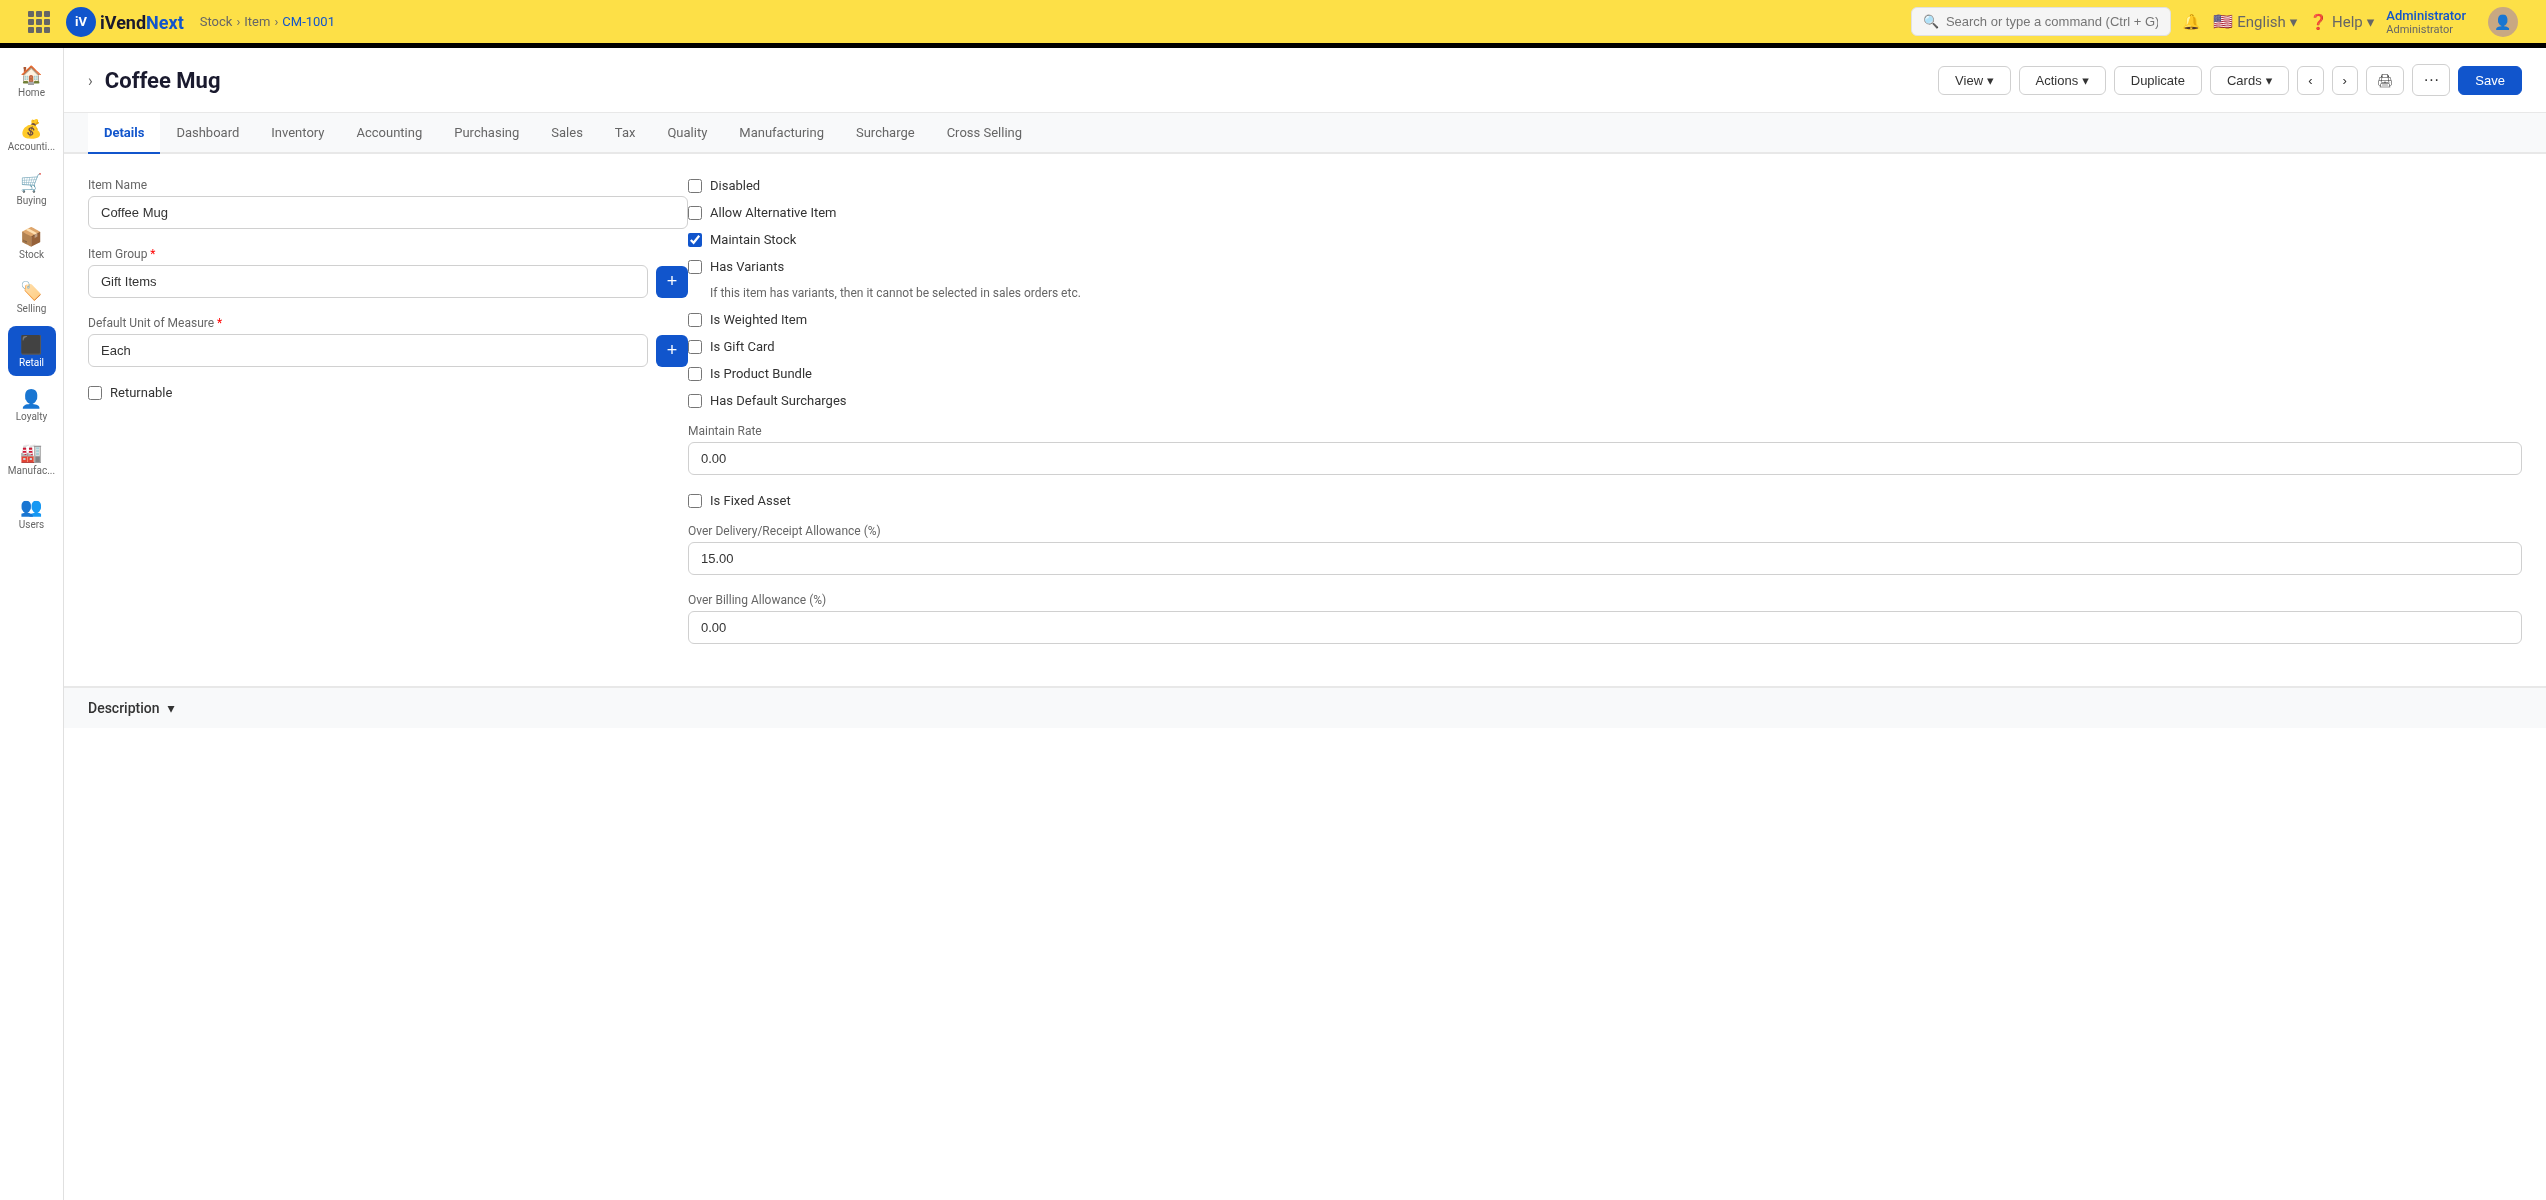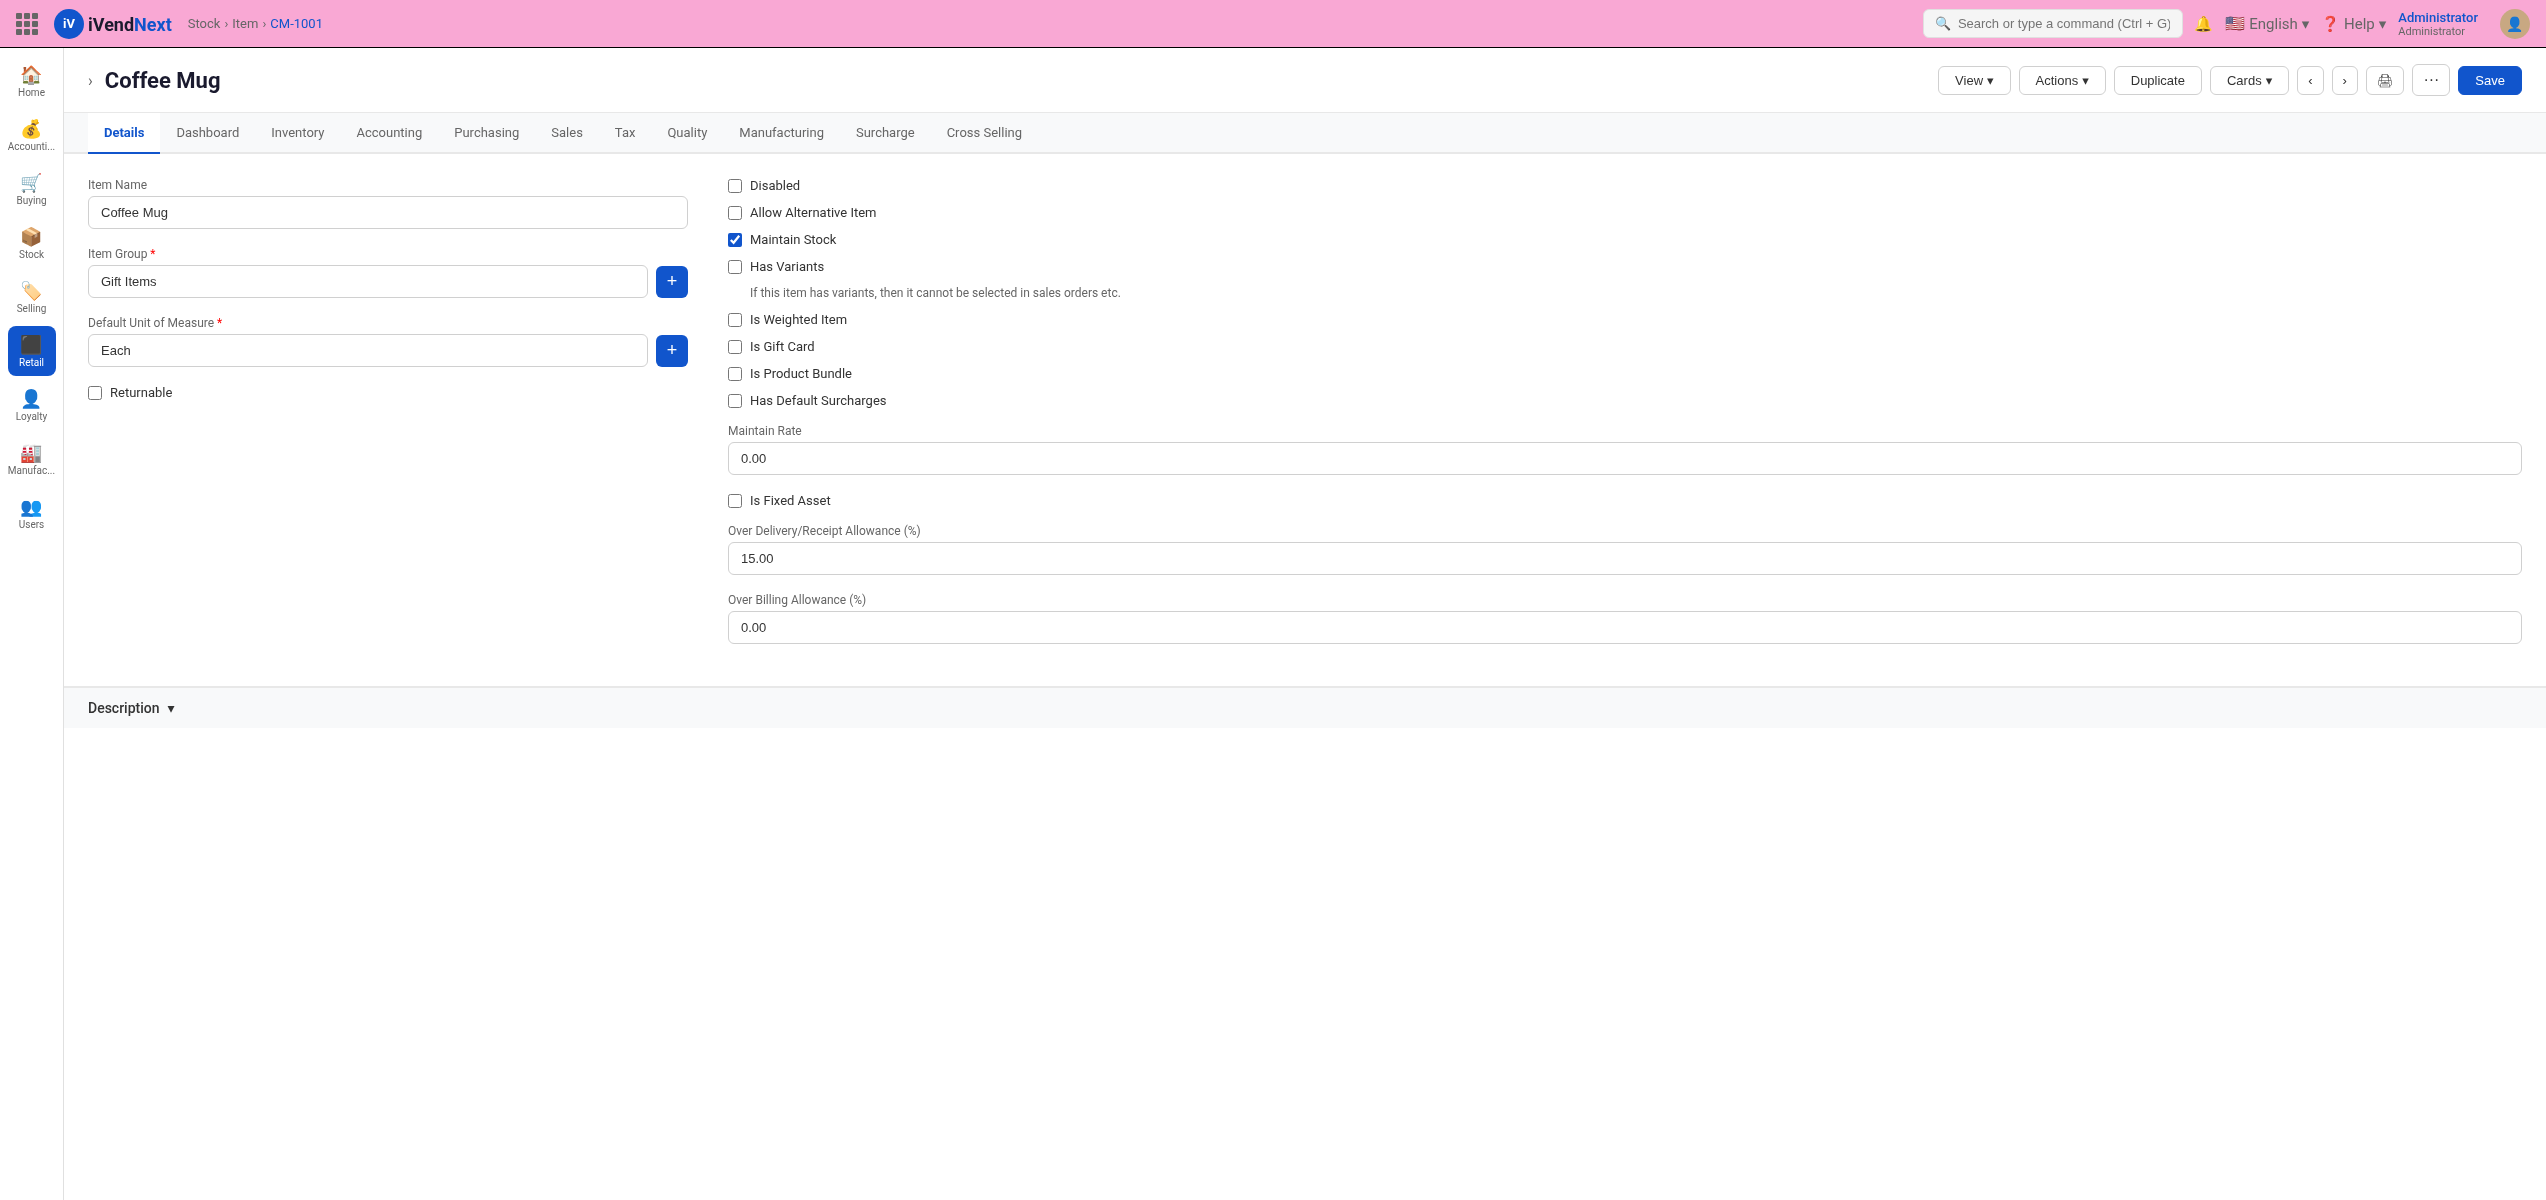--- a/index.html
+++ b/index.html
@@ -1,21 +1,21 @@
 <!DOCTYPE html>
 <html><head>
   <meta charset="utf-8">
   <style>
     * { box-sizing: border-box; margin: 0; padding: 0; }
     body { font-family: -apple-system, BlinkMacSystemFont, 'Segoe UI', Roboto, sans-serif; font-size: 13px; background: #f0f2f5; color: #333; }
 
     
     .topnav {
-      display: flex; align-items: center; background: #f9a8d4; height: 48px;
-      padding: 0 16px; border-bottom: 1px solid #000000; position: fixed; top: 0; left: 0; right: 0; z-index: 100;
+      display: flex; align-items: center; background: #fde047; height: 48px;
+      padding: 0 28px; border-bottom: 5px solid #000000; position: fixed; top: 0; left: 0; right: 0; z-index: 100;
     }
     .topnav-grid { display: flex; align-items: center; gap: 10px; margin-right: 16px; }
     .grid-icon { display: grid; grid-template-columns: repeat(3,6px); gap: 2px; cursor: pointer; }
     .grid-dot { width: 6px; height: 6px; background: #666; border-radius: 1px; }
     .logo { display: flex; align-items: center; gap: 4px; font-size: 20px; font-weight: bold; color: #1a1a2e; text-decoration: none; }
     .logo-icon { width: 30px; height: 30px; background: #1155cc; border-radius: 50%; display: flex; align-items: center; justify-content: center; color: white; font-size: 13px; font-weight: bold; }
     .breadcrumb { font-size: 13px; color: #666; display: flex; align-items: center; gap: 4px; margin-left: 16px; }
     .breadcrumb span { color: #666; }
     .breadcrumb .item-id { color: #1155cc; }
     .topnav-right { margin-left: auto; display: flex; align-items: center; gap: 12px; }
@@ -67,21 +67,21 @@
       display: flex; align-items: center; padding: 0 24px;
       border-bottom: 2px solid #e8e8e8; background: #f8f9fa; gap: 0;
     }
     .tab {
       padding: 12px 16px; cursor: pointer; font-size: 13px; color: #666;
       border-bottom: 2px solid transparent; margin-bottom: -2px; white-space: nowrap;
     }
     .tab.active { color: #1155cc; border-bottom-color: #1155cc; font-weight: 700; background: #fff; }
 
     
-    .form-body { display: flex; padding: 24px; gap: 40px; background: #fff; }
+    .form-body { display: flex; padding: 24px; background: #fff; }
     .form-left { flex: 1; max-width: 600px; }
     .form-right { flex: 1; }
 
     .form-group { margin-bottom: 18px; }
     .form-label { font-size: 12px; color: #666; margin-bottom: 4px; display: block; }
     .form-label .required { color: red; }
     .form-input {
       width: 100%; border: 1px solid #d0d0d0; border-radius: 6px;
       padding: 8px 12px; font-size: 13px; outline: none; background: #fff; color: #333;
     }

